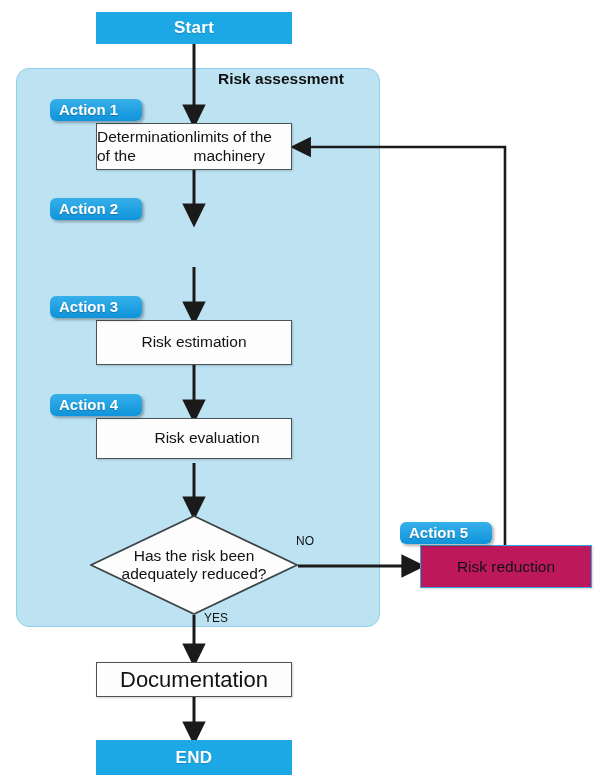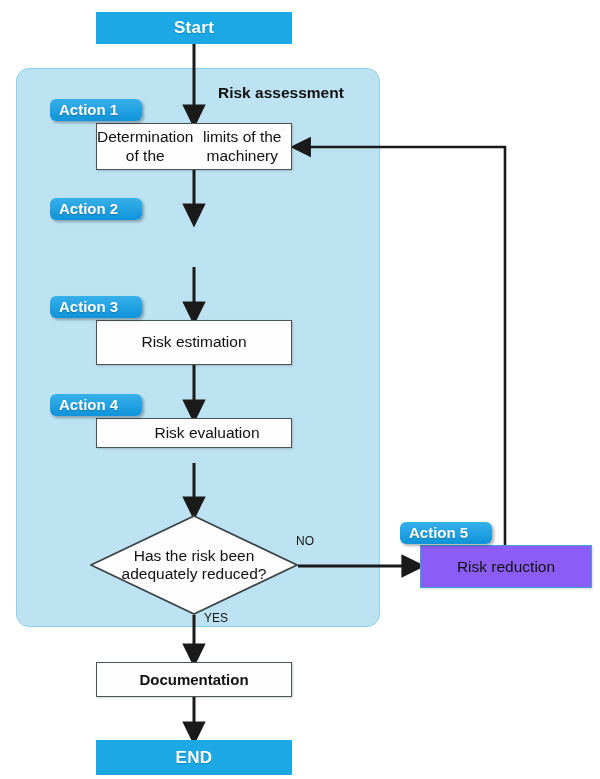--- a/index.html
+++ b/index.html
@@ -5,46 +5,46 @@
   html,body{margin:0;padding:0;}
   body{
     width:600px;height:779px;
     background:#ffffff;
     font-family:"Liberation Sans", sans-serif;
     overflow:hidden;
   }
   #stage{position:relative;width:600px;height:779px;}
 
   
-  .node{position:absolute;box-sizing:border-box;display:flex;align-items:center;justify-content:center;text-align:center;}
+  .node{position:absolute;box-sizing:border-box;display:flex;align-items:center;justify-content:center;text-align:left;}
 
   
   .terminator{
     background:#1BA8E4;
     color:#ffffff;
     font-weight:bold;
     font-size:17px;
     letter-spacing:.3px;
     text-shadow:0 1px 1px rgba(0,0,0,.18);
   }
 
   
   .process{
     background:#fdfdfd;
     border:1.6px solid #4a5358;
     color:#111111;
     font-size:15.5px;
     line-height:1.18;
     box-shadow:1px 1px 2px rgba(0,0,0,.18);
   }
-  .process.bold{font-weight:bold;font-size:15px;}
+  .process.bold{font-weight:normal;font-size:22px;}
 
   
   .process-blue{
-    background:#8b5cf6;
+    background:#be185d;
     border:1.6px solid #3aa6dd;
     color:#111111;
     font-size:15.5px;
     box-shadow:1px 1px 2px rgba(0,0,0,.14);
   }
 
   
   .group{
     position:absolute;
     background:#bde3f3;
@@ -96,21 +96,21 @@
   }
 
   svg.links{position:absolute;left:0;top:0;width:600px;height:779px;overflow:visible;}
 </style>
 </head>
 <body>
 
 <div id="stage">
 
   <div class="group" style="left:16px;top:68px;width:364px;height:559px;"></div>
-  <div class="group-title" style="left:218px;top:84px;">Risk assessment</div>
+  <div class="group-title" style="left:218px;top:70px;">Risk assessment</div>
 
   <svg class="links" viewBox="0 0 600 779" xmlns="http://www.w3.org/2000/svg">
     <defs>
       <marker id="ah" markerWidth="9" markerHeight="9" refX="4.6" refY="4.5" orient="auto" markerUnits="strokeWidth">
         <path d="M0.4,0.6 L8.4,4.5 L0.4,8.4 Z" fill="#1a1a1a"></path>
       </marker>
     </defs>
     <g stroke="#1a1a1a" stroke-width="3" fill="none">
 
       <line x1="194" y1="44" x2="194" y2="117" marker-end="url(#ah)"></line>
@@ -140,21 +140,21 @@
     <span>Determination of the</span>
     <span>limits of the machinery</span>
   </div>
 
   <div class="badge" style="left:50px;top:198px;">Action 2</div>
 
   <div class="badge" style="left:50px;top:296px;">Action 3</div>
   <div class="node process" style="left:96px;top:320px;width:196px;height:45px;">Risk estimation</div>
 
   <div class="badge" style="left:50px;top:394px;">Action 4</div>
-  <div class="node process" style="left:96px;top:418px;width:196px;height:30px;padding-left:26px;">Risk evaluation</div>
+  <div class="node process" style="left:96px;top:418px;width:196px;height:41px;padding-left:26px;">Risk evaluation</div>
 
   <div class="diamond-wrap" style="left:90px;top:515px;width:208px;height:100px;">
     <svg width="208" height="100" viewBox="0 0 208 100" xmlns="http://www.w3.org/2000/svg">
       <polygon points="104,1 207,50 104,99 1,50" fill="#fdfdfd" stroke="#3c4448" stroke-width="1.8"></polygon>
     </svg>
     <div class="diamond-text" style="flex-direction:column;">
       <span>Has the risk been</span>
       <span>adequately reduced?</span>
     </div>
   </div>

